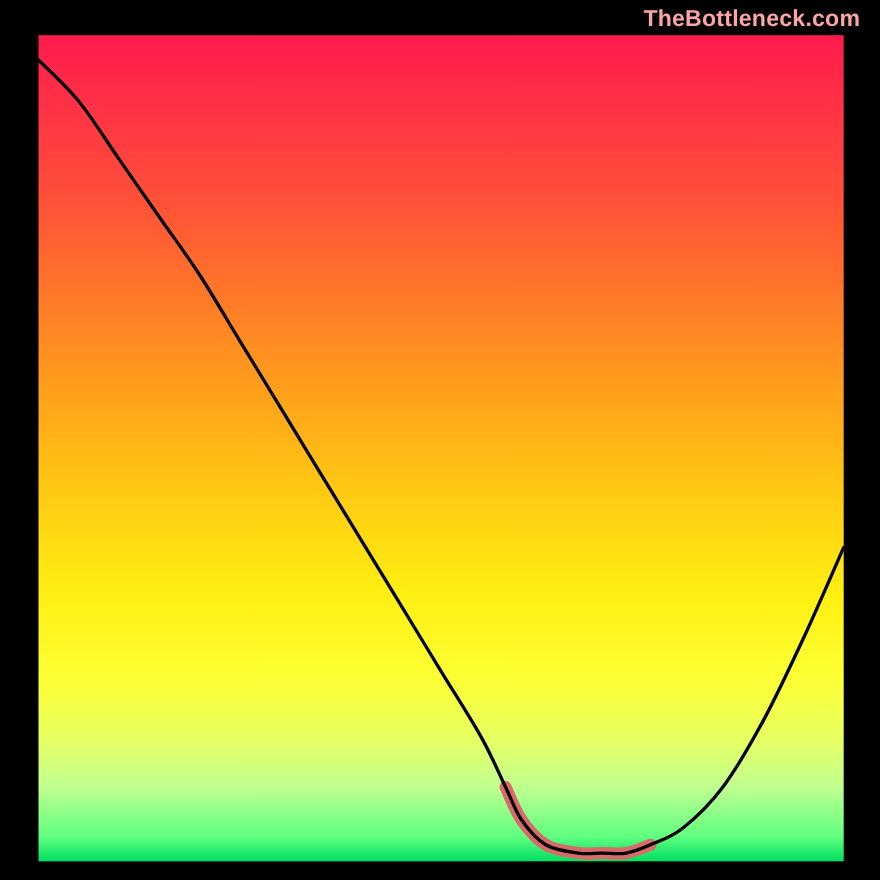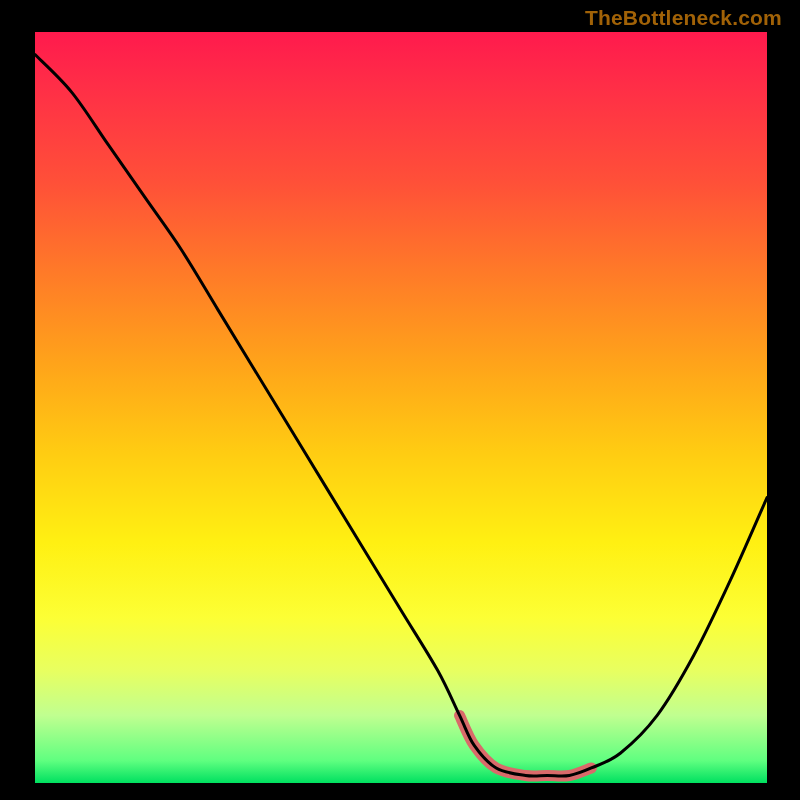--- a/index.html
+++ b/index.html
@@ -32,21 +32,21 @@
       #e8ff60 85%,
       #c0ff90 91%,
       #60ff80 97%,
       #00e060 100%
     );
   }
   .watermark {
     position: absolute;
     font-family: Arial, Helvetica, sans-serif;
     font-weight: 600;
-    color: #a16207;
+    color: #fca5a5;
     letter-spacing: 0.2px;
     margin-left: 46px;
   }
   svg.curve {
     position: absolute;
     left: 0;
     top: 0;
   }
 </style>
 </head>

